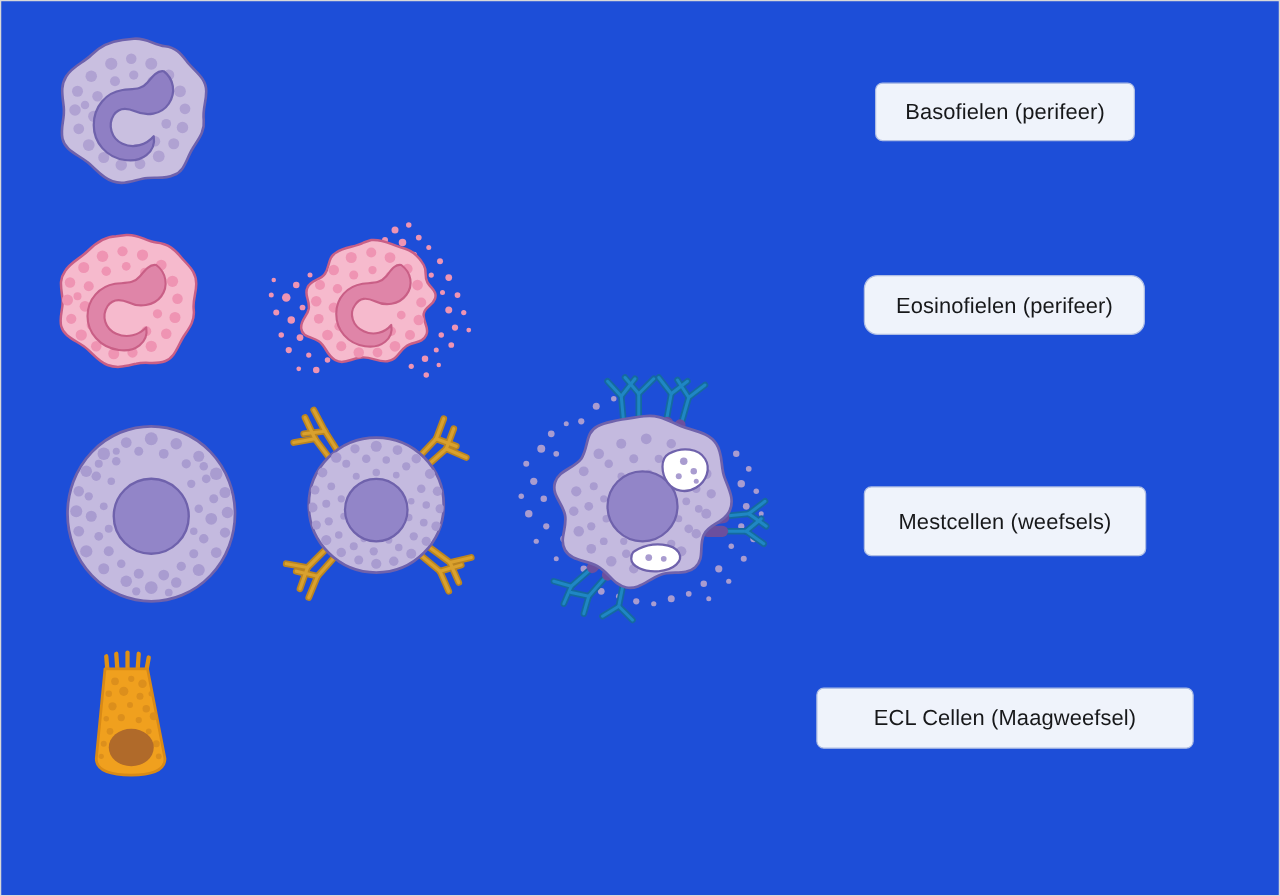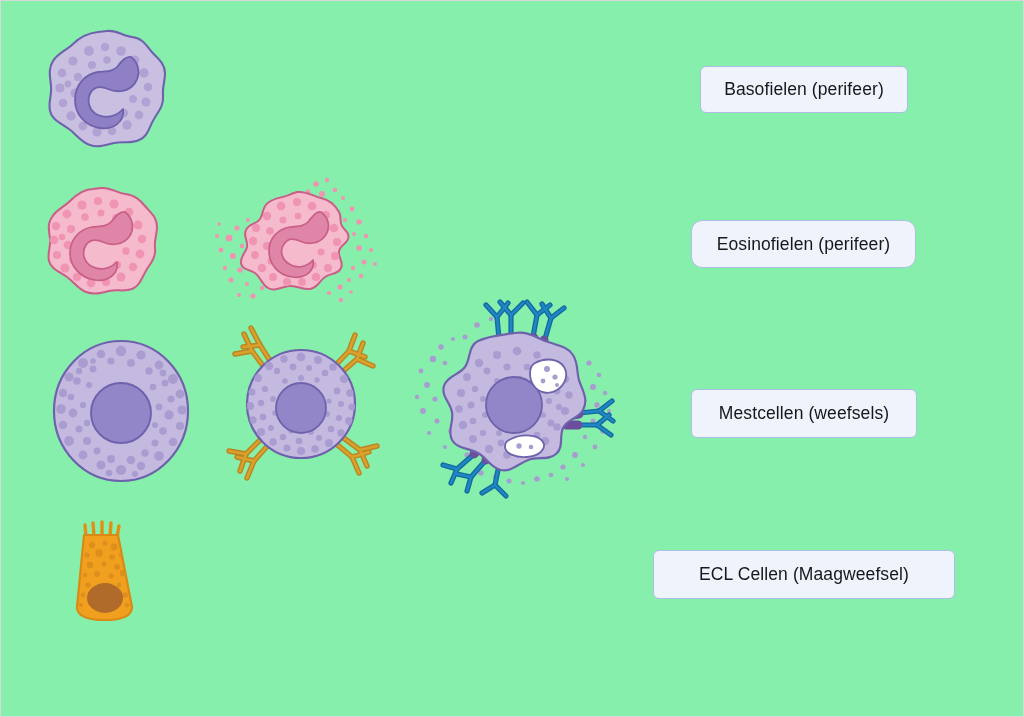--- a/index.html
+++ b/index.html
@@ -5,21 +5,21 @@
 <style>
   html,body{margin:0;padding:0;background:#ffffff;}
   body{
     font-family:"Liberation Sans","DejaVu Sans",sans-serif;
     -webkit-font-smoothing:antialiased;
   }
   #canvas{
     position:relative;
     width:1024px;
     height:717px;
-    background:#86efac;
+    background:#1d4ed8;
     border:1px solid #d8d8d8;
     box-sizing:border-box;
     overflow:hidden;
   }
   .cell-art{position:absolute;}
   .label-box{
     position:absolute;
     box-sizing:border-box;
     background:#eff3fb;
     border:1.4px solid #aebde4;
@@ -28,21 +28,21 @@
     align-items:center;
     justify-content:center;
     color:#17181a;
     font-size:17.5px;
     letter-spacing:0.1px;
     white-space:nowrap;
     padding:0 14px;
   }
   .lbl-0{left:699px;top:65px;width:208px;height:47px;}
   .lbl-1{left:690px;top:219px;width:225px;height:48px;border-radius:11px;}
-  .lbl-2{left:690px;top:388px;width:226px;height:49px;}
+  .lbl-2{left:690px;top:388px;width:226px;height:56px;}
   .lbl-3{left:652px;top:549px;width:302px;height:49px;}
 
   .art-basophil{left:44px;top:26px;}
   .art-eos-rest{left:40px;top:183px;}
   .art-eos-deg{left:208px;top:175px;}
   .art-mast-rest{left:48px;top:336px;}
   .art-mast-ige{left:212px;top:300px;}
   .art-mast-act{left:406px;top:296px;}
   .art-ecl{left:58px;top:518px;}
 </style>

